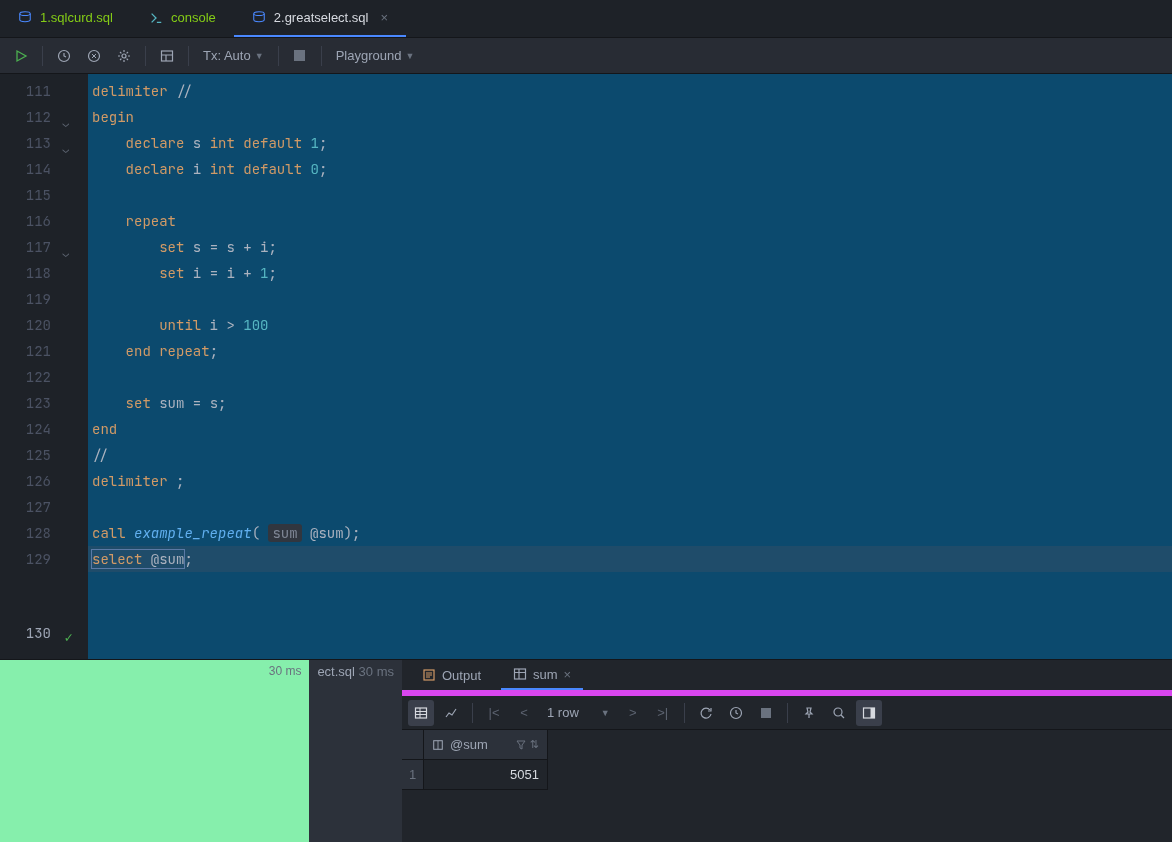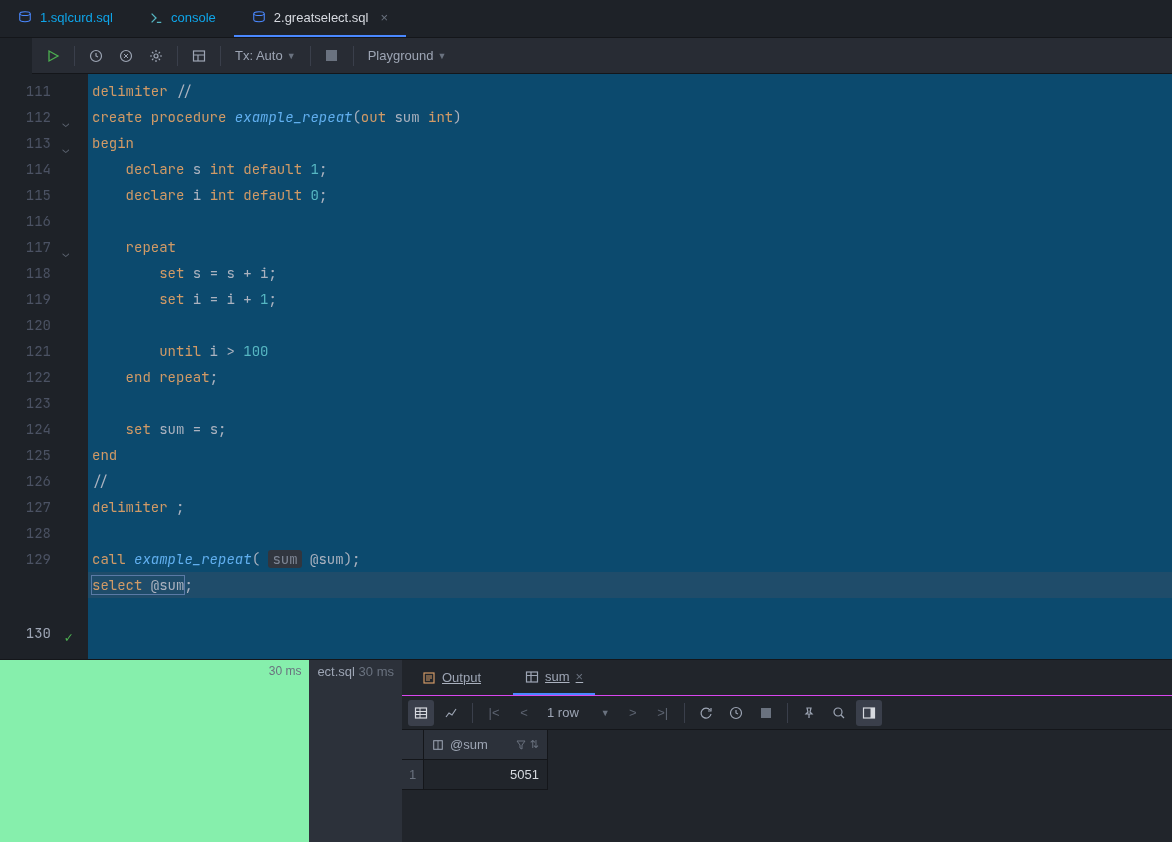--- a/index.html
+++ b/index.html
@@ -1,28 +1,28 @@
 <!DOCTYPE html>
 <html><head>
 <meta charset="utf-8">
 <style>
   * { margin: 0; padding: 0; box-sizing: border-box; }
   html, body { width: 1172px; height: 842px; background: #1e2228; color: #abb2bf; font-family: "Segoe UI", sans-serif; font-size: 13px; overflow: hidden; }
   .root { display: flex; flex-direction: column; height: 100%; }
 
   
   .tabs { display: flex; background: #1e2228; border-bottom: 1px solid #14161a; height: 38px; }
-  .tab { display: flex; align-items: center; gap: 8px; padding: 0 18px; color: #0ea5e9; cursor: pointer; border-bottom: 2px solid transparent; }
+  .tab { display: flex; align-items: center; gap: 8px; padding: 0 18px; color: #84cc16; cursor: pointer; border-bottom: 2px solid transparent; }
   .tab.active { border-bottom: 2px solid #4a88ff; color: #d7dae0; }
   .tab .close { color: #6a727f; margin-left: 4px; }
   .db-icon { width:14px; height:14px; }
   .console-icon { width:14px; height:14px; }
 
   
-  .toolbar { display: flex; align-items: center; gap: 4px; background: #282c34; border-bottom: 1px solid #14161a; height: 36px; padding: 0 8px; margin-left: 32px; }
+  .toolbar { display: flex; align-items: center; gap: 4px; background: #282c34; border-bottom: 1px solid #14161a; height: 36px; padding: 0 8px; }
   .tbtn { width: 26px; height: 26px; display:flex; align-items:center; justify-content:center; color:#9da5b4; cursor:pointer; border-radius:3px; }
   .vsep { width:1px; height:20px; background:#3a3f4b; margin: 0 4px; }
   .tsel { display:flex; align-items:center; gap:4px; color:#9da5b4; padding:0 6px; cursor:pointer; }
   .tsel .chev { font-size:9px; color:#6a727f; }
   .stop-square { width:11px; height:11px; background:#6a727f; }
 
   
   .editor { flex: 1; display: flex; background: #0c4a6e; overflow: hidden; font-family: "JetBrains Mono","Consolas",monospace; font-size: 14px; }
   .gutter { width: 88px; background:#1e2228; border-right:1px solid #1e2228; text-align:right; color:#4b5263; user-select:none; padding-top:4px; }
   .gl { height:26px; line-height:26px; padding-right:36px; position:relative; }
@@ -43,21 +43,21 @@
   .k-hint     { background:#31363f; color:#7f8796; border-radius:3px; padding:0 4px; }
 
   
   .bottom { height: 183px; display:flex; border-top:1px solid #14161a; }
   .left-panel { width: 402px; background:#86efac; display:flex; flex-direction:row; justify-content:flex-end; }
   .status-row { padding: 4px 8px; color:#6a727f; font-size:12px; }
   .status-row2 { padding: 4px 8px; color:#9da5b4; font-size:13px; background:#2c313a; }
   .status-row2 .dim { color:#6a727f; }
 
   .right-panel { flex:1; background:#21252b; display:flex; flex-direction:column; }
-  .rtabs { display:flex; align-items:center; height:36px; border-bottom:1px solid #d946ef; padding-left:8px; gap:20px;text-decoration:underline; }
+  .rtabs { display:flex; align-items:center; height:36px; border-bottom:6px solid #d946ef; padding-left:8px; gap:8px; }
   .rtab { display:flex; align-items:center; gap:6px; padding:0 12px; height:100%; color:#9da5b4; cursor:pointer; }
   .rtab.active { border-bottom:2px solid #4a88ff; }
   .rtoolbar { display:flex; align-items:center; gap:4px; height:34px; border-bottom:1px solid #14161a; padding:0 6px; }
   .rows-label { color:#9da5b4; padding:0 6px; display:flex; align-items:center; gap:22px; }
   .ghead { display:flex; }
   .gcell, .gcorner, .gidx { border-right:1px solid #14161a; border-bottom:1px solid #14161a; height:30px; display:flex; align-items:center; }
   .gcorner { width:22px; background:#2c313a; }
   .gidx { width:22px; background:#2c313a; color:#6a727f; justify-content:center; }
   .gcol { width:124px; background:#2c313a; color:#9da5b4; padding:0 8px; gap:6px; display:flex; align-items:center; }
   .gdat { width:124px; background:#21252b; color:#d7dae0; padding:0 8px; justify-content:flex-end; }
@@ -158,21 +158,20 @@
         <div class="gl">124</div>
         <div class="gl">125</div>
         <div class="gl">126</div>
         <div class="gl">127</div>
         <div class="gl">128</div>
         <div class="gl">129</div>
         <div class="gl active">130<span class="ok">✓</span></div>
       </div>
     <div class="code" id="code">
         <div class="cl"><span class="k-orange">delimiter</span> <span class="k-gray">//</span></div>
-        <div class="cl"><span class="k-orange">create</span> <span class="k-orange">procedure</span> <span class="k-blue-it">example_repeat</span><span class="k-punc">(</span><span class="k-orange">out</span> <span class="k-var">sum</span> <span class="k-orange">int</span><span class="k-punc">)</span></div>
         <div class="cl"><span class="k-orange">begin</span></div>
         <div class="cl">    <span class="k-orange">declare</span> <span class="k-var">s</span> <span class="k-orange">int</span> <span class="k-orange">default</span> <span class="k-num">1</span><span class="k-punc">;</span></div>
         <div class="cl">    <span class="k-orange">declare</span> <span class="k-var">i</span> <span class="k-orange">int</span> <span class="k-orange">default</span> <span class="k-num">0</span><span class="k-punc">;</span></div>
         <div class="cl"></div>
         <div class="cl">    <span class="k-orange">repeat</span></div>
         <div class="cl">        <span class="k-orange">set</span> <span class="k-var">s</span> <span class="k-punc">=</span> <span class="k-var">s</span> <span class="k-punc">+</span> <span class="k-var">i</span><span class="k-punc">;</span></div>
         <div class="cl">        <span class="k-orange">set</span> <span class="k-var">i</span> <span class="k-punc">=</span> <span class="k-var">i</span> <span class="k-punc">+</span> <span class="k-num">1</span><span class="k-punc">;</span></div>
         <div class="cl"></div>
         <div class="cl">        <span class="k-orange">until</span> <span class="k-var">i</span> <span class="k-punc">&gt;</span> <span class="k-num">100</span></div>
         <div class="cl">    <span class="k-orange">end</span> <span class="k-orange">repeat</span><span class="k-punc">;</span></div>

